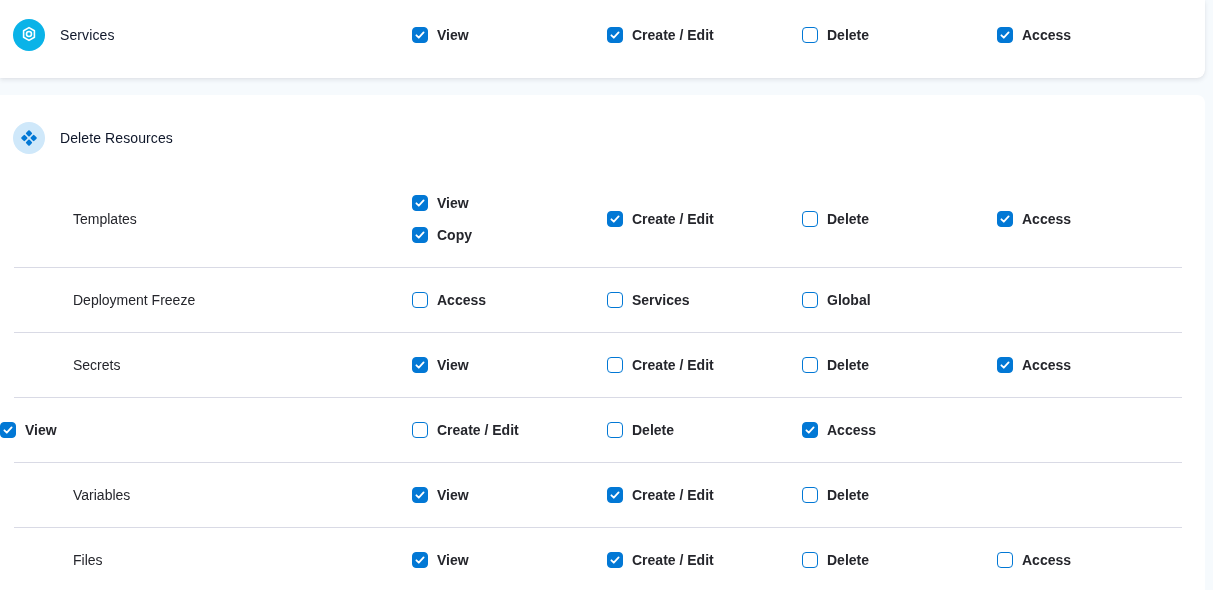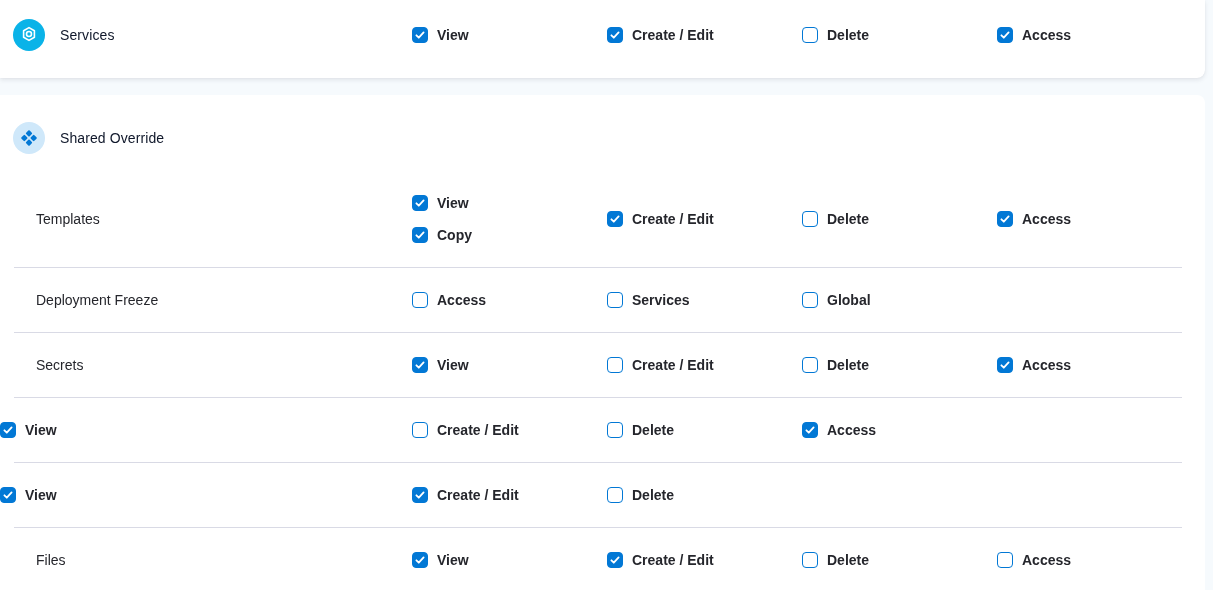--- a/index.html
+++ b/index.html
@@ -25,21 +25,21 @@
   }
   .grid-row {
     display:grid;
     grid-template-columns:412px 195px 195px 195px 1fr;
     align-items:center;
     width:100%;
   }
   .label-cell { padding-left:36px; }
   .section-label-cell { padding-left:13px; display:flex; align-items:center; gap:15px; }
   .section-title { font-weight:400; color:#0f172a; letter-spacing:.1px; }
-  .row-label { color:#25262c; }
+  .row-label { color:#25262c;margin-left:37px; }
   .icon-circle {
     width:32px; height:32px; border-radius:50%;
     display:flex; align-items:center; justify-content:center; flex:none;
   }
   .icon-circle.services { background: var(--services-icon-bg,#0ab3e8); }
   .icon-circle.shared { background: var(--shared-icon-bg,#cfe8fa); }
   .section-header { padding:27px 0 0 13px; display:flex; align-items:center; gap:15px; height:59px; }
   .resource-row { min-height:64px; }
   .resource-row.tall { min-height:97px; }
   .divider { height:1px; background:var(--divider,#d9dae5); margin:0 23px 0 14px; }
@@ -116,21 +116,21 @@
       <span class="icon-circle shared">
         <svg width="18" height="18" viewBox="0 0 18 18">
           <g transform="rotate(45 9 9)" class="shared-glyph">
             <rect x="3.2" y="3.2" width="5" height="5" rx="1" fill="#0278d5"></rect>
             <rect x="9.8" y="3.2" width="5" height="5" rx="1" fill="#0278d5"></rect>
             <rect x="3.2" y="9.8" width="5" height="5" rx="1" fill="#0278d5"></rect>
             <rect x="9.8" y="9.8" width="5" height="5" rx="1" fill="#0278d5"></rect>
           </g>
         </svg>
       </span>
-      <span class="section-title">Shared Override</span>
+      <span class="section-title">Delete Resources</span>
     </div>
     <div class="rows-block" id="shared-rows">
         <div class="grid-row resource-row tall">
           <div class="label-cell row-label">Templates</div>
           <div class="perm-cell">
             <span class="cb-item">
               <span class="cb checked">
                 <svg width="12" height="12" viewBox="0 0 16 16">
                   <path d="M3.2 8.4l3.2 3.2 6.4-7" fill="none" stroke="#fff" stroke-width="2.4" stroke-linecap="round" stroke-linejoin="round"></path>
                 </svg>
@@ -262,20 +262,21 @@
                 <svg width="12" height="12" viewBox="0 0 16 16">
                   <path d="M3.2 8.4l3.2 3.2 6.4-7" fill="none" stroke="#fff" stroke-width="2.4" stroke-linecap="round" stroke-linejoin="round"></path>
                 </svg>
               </span>
               <span class="cb-label">Access</span>
             </span>
           </div>
         </div>
         <div class="divider"></div>
         <div class="grid-row resource-row">
+          <div class="label-cell row-label">Variables</div>
           <div class="perm-cell">
             <span class="cb-item">
               <span class="cb checked">
                 <svg width="12" height="12" viewBox="0 0 16 16">
                   <path d="M3.2 8.4l3.2 3.2 6.4-7" fill="none" stroke="#fff" stroke-width="2.4" stroke-linecap="round" stroke-linejoin="round"></path>
                 </svg>
               </span>
               <span class="cb-label">View</span>
             </span>
           </div>

